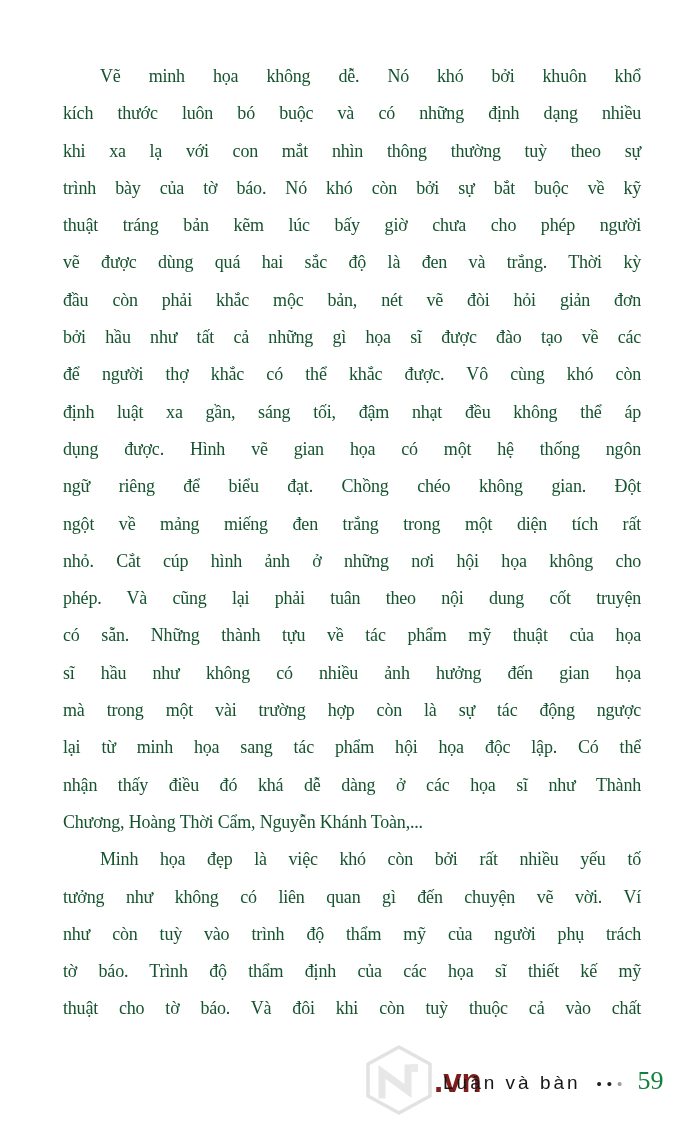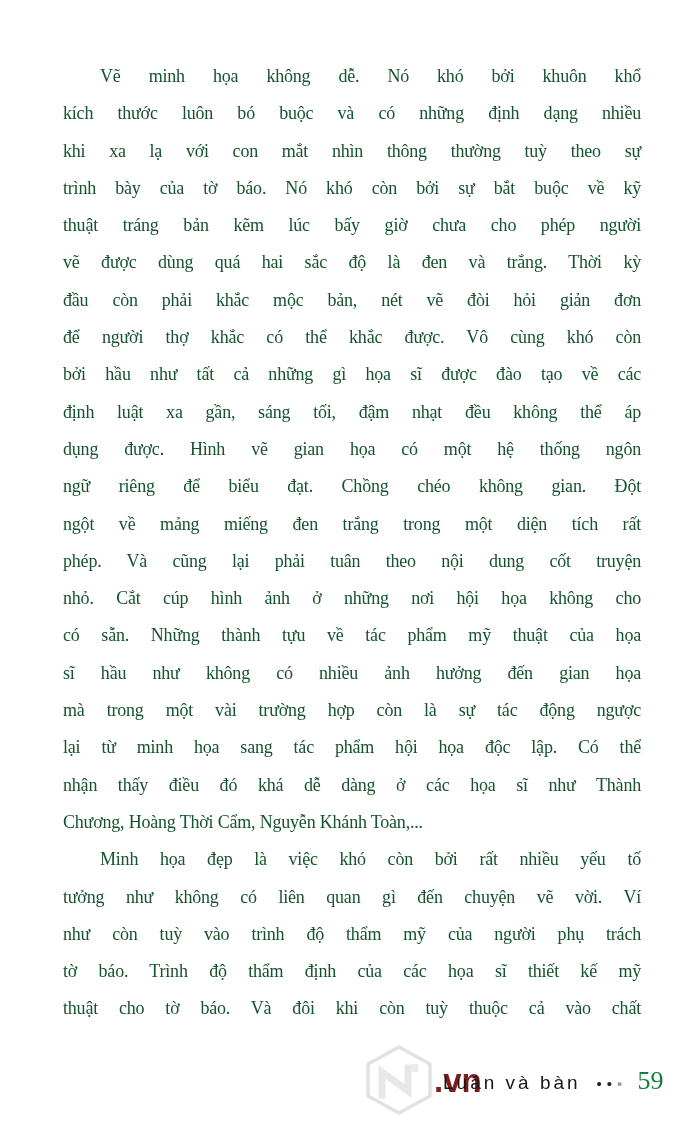--- a/index.html
+++ b/index.html
@@ -98,28 +98,28 @@
   <main class="text-block">
 
   <div class="para">
         <div class="line indent">Vẽ minh họa không dễ. Nó khó bởi khuôn khổ</div>
         <div class="line">kích thước luôn bó buộc và có những định dạng nhiều</div>
         <div class="line">khi xa lạ với con mắt nhìn thông thường tuỳ theo sự</div>
         <div class="line">trình bày của tờ báo. Nó khó còn bởi sự bắt buộc về kỹ</div>
         <div class="line">thuật tráng bản kẽm lúc bấy giờ chưa cho phép người</div>
         <div class="line">vẽ được dùng quá hai sắc độ là đen và trắng. Thời kỳ</div>
         <div class="line">đầu còn phải khắc mộc bản, nét vẽ đòi hỏi giản đơn</div>
+        <div class="line">bởi hầu như tất cả những gì họa sĩ được đào tạo về các</div>
         <div class="line">để người thợ khắc có thể khắc được. Vô cùng khó còn</div>
-        <div class="line">bởi hầu như tất cả những gì họa sĩ được đào tạo về các</div>
         <div class="line">định luật xa gần, sáng tối, đậm nhạt đều không thể áp</div>
         <div class="line">dụng được. Hình vẽ gian họa có một hệ thống ngôn</div>
         <div class="line">ngữ riêng để biểu đạt. Chồng chéo không gian. Đột</div>
         <div class="line">ngột về mảng miếng đen trắng trong một diện tích rất</div>
+        <div class="line">nhỏ. Cắt cúp hình ảnh ở những nơi hội họa không cho</div>
         <div class="line">phép. Và cũng lại phải tuân theo nội dung cốt truyện</div>
-        <div class="line">nhỏ. Cắt cúp hình ảnh ở những nơi hội họa không cho</div>
         <div class="line">có sẵn. Những thành tựu về tác phẩm mỹ thuật của họa</div>
         <div class="line">sĩ hầu như không có nhiều ảnh hưởng đến gian họa</div>
         <div class="line">mà trong một vài trường hợp còn là sự tác động ngược</div>
         <div class="line">lại từ minh họa sang tác phẩm hội họa độc lập. Có thể</div>
         <div class="line">nhận thấy điều đó khá dễ dàng ở các họa sĩ như Thành</div>
         <div class="line lastline">Chương, Hoàng Thời Cẩm, Nguyễn Khánh Toàn,...</div>
       </div>
       <div class="para">
         <div class="line indent">Minh họa đẹp là việc khó còn bởi rất nhiều yếu tố</div>
         <div class="line">tưởng như không có liên quan gì đến chuyện vẽ vời. Ví</div>

